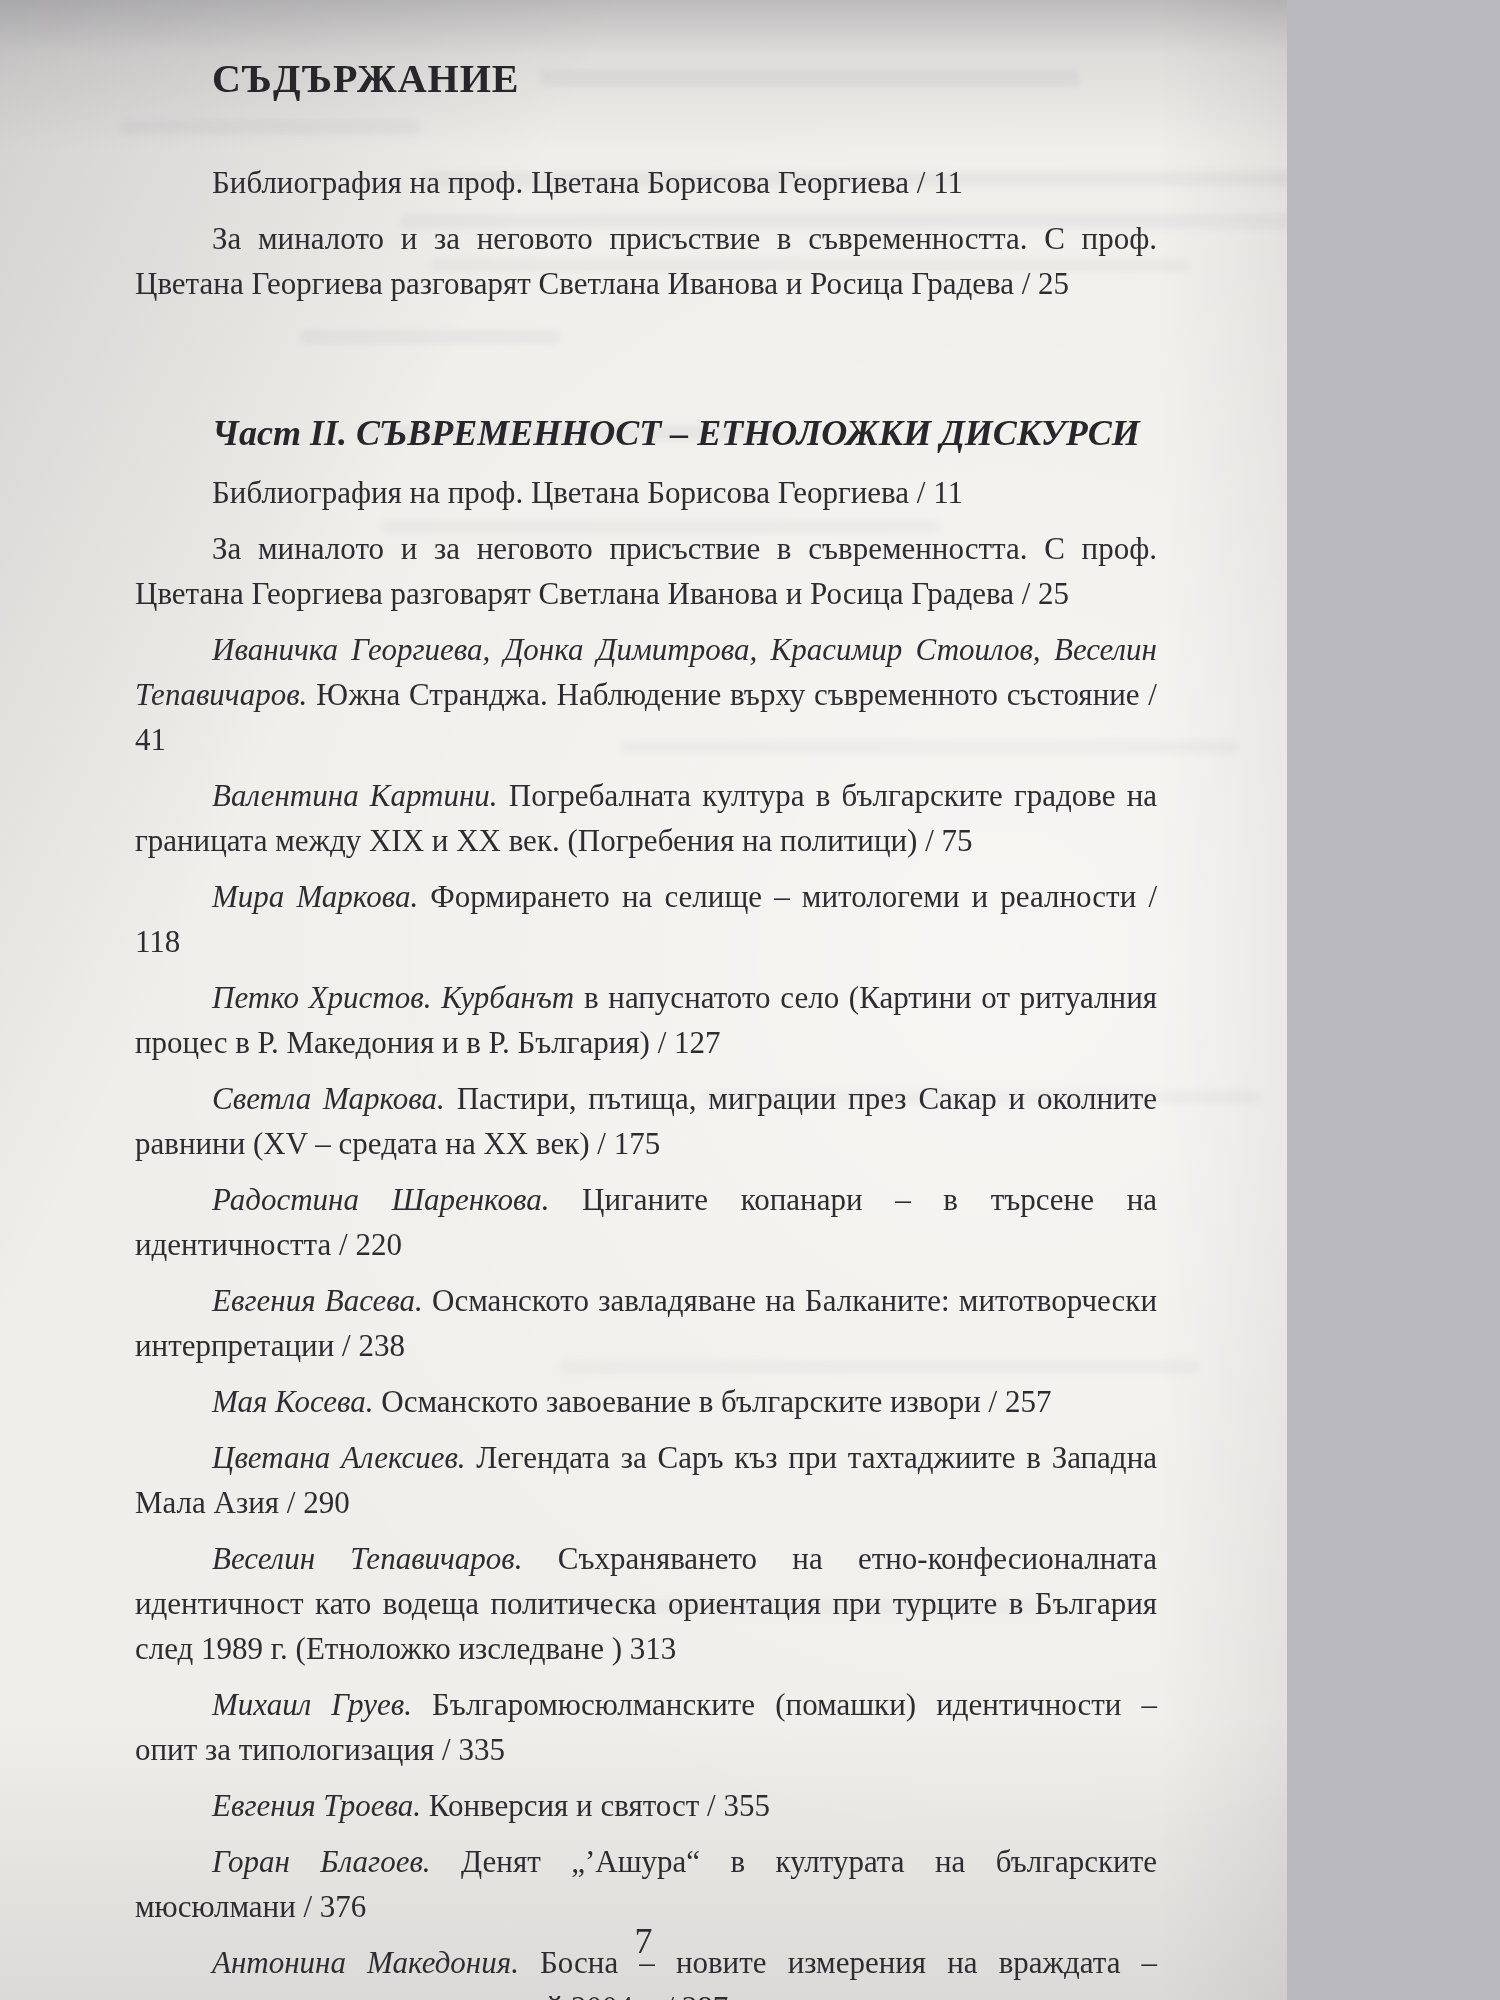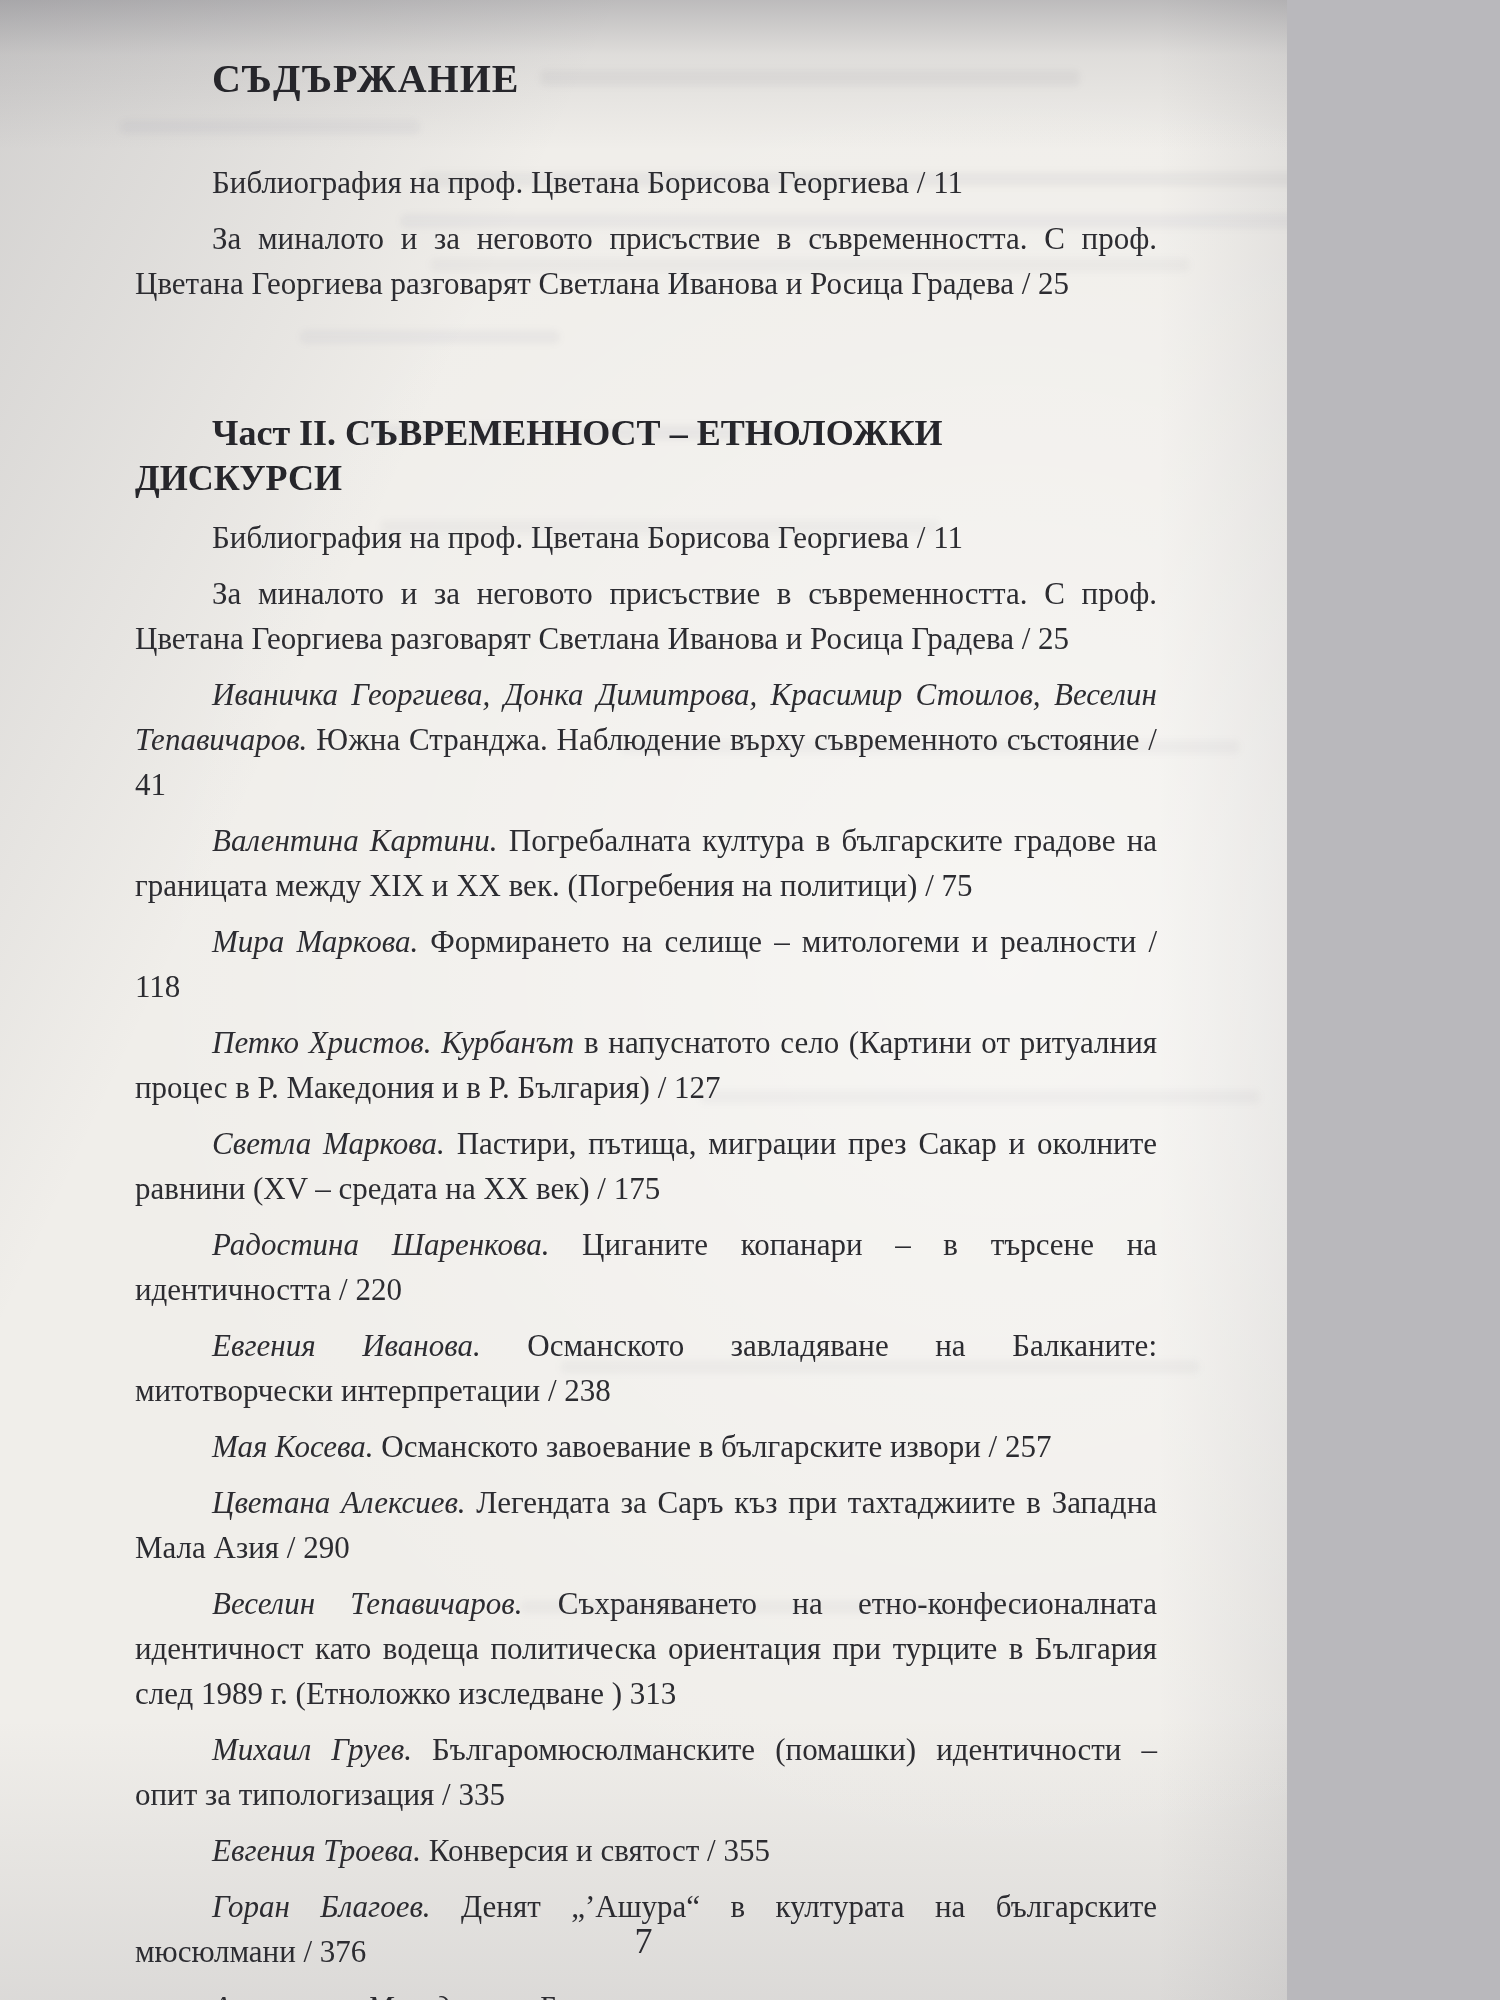--- a/index.html
+++ b/index.html
@@ -42,20 +42,21 @@
     text-indent: 77px;
   }
   .entry .it { font-style: italic; }
   .section-heading {
     font-size: 36px;
     line-height: 45px;
     font-weight: bold;
     margin: 105px 0 14px 0;
     text-indent: 77px;
     color: #26262b;
+    font-style: italic;
   }
   .page-number {
     position: absolute;
     z-index: 2;
     bottom: 38px;
     left: 0;
     width: 100%;
     text-align: center;
     font-size: 36px;
     color: #2c2c31;
@@ -113,21 +114,21 @@
 
     <div>
         <p class="entry"><span>Библиография на проф. Цветана Борисова Георгиева / 11</span></p>
         <p class="entry"><span>За миналото и за неговото присъствие в съвременността. С проф. Цветана Георгиева разговарят Светлана Иванова и Росица Градева / 25</span></p>
         <p class="entry"><span class="it">Иваничка Георгиева, Донка Димитрова, Красимир Стоилов, Веселин Тепавичаров.</span><span> Южна Странджа. Наблюдение върху съвременното състояние / 41</span></p>
         <p class="entry"><span class="it">Валентина Картини.</span><span> Погребалната култура в българските градове на границата между XIX и XX век. (Погребения на политици) / 75</span></p>
         <p class="entry"><span class="it">Мира Маркова.</span><span> Формирането на селище – митологеми и реалности / 118</span></p>
         <p class="entry"><span class="it">Петко Христов. Курбанът</span><span> в напуснатото село (Картини от ритуалния процес в Р. Македония и в Р. България) / 127</span></p>
         <p class="entry"><span class="it">Светла Маркова.</span><span> Пастири, пътища, миграции през Сакар и околните равнини (XV – средата на XX век) / 175</span></p>
         <p class="entry"><span class="it">Радостина Шаренкова.</span><span> Циганите копанари – в търсене на идентичността / 220</span></p>
-        <p class="entry"><span class="it">Евгения Иванова.</span><span> Османското завладяване на Балканите: митотворчески интерпретации / 238</span></p>
+        <p class="entry"><span class="it">Евгения Васева.</span><span> Османското завладяване на Балканите: митотворчески интерпретации / 238</span></p>
         <p class="entry"><span class="it">Мая Косева.</span><span> Османското завоевание в българските извори / 257</span></p>
         <p class="entry"><span class="it">Цветана Алексиев.</span><span> Легендата за Саръ къз при тахтаджиите в Западна Мала Азия / 290</span></p>
         <p class="entry"><span class="it">Веселин Тепавичаров.</span><span> Съхраняването на етно-конфесионалната идентичност като водеща политическа ориентация при турците в България след 1989 г. (Етноложко изследване ) 313</span></p>
         <p class="entry"><span class="it">Михаил Груев.</span><span> Българомюсюлманските (помашки) идентичности – опит за типологизация / 335</span></p>
         <p class="entry"><span class="it">Евгения Троева.</span><span> Конверсия и святост / 355</span></p>
         <p class="entry"><span class="it">Горан Благоев.</span><span> Денят „ʼАшура“ в културата на българските мюсюлмани / 376</span></p>
         <p class="entry"><span class="it">Антонина Македония.</span><span> Босна – новите измерения на враждата – толерантната непоносимост май 2004 г. / 387</span></p>
       </div>
 
   </div>

